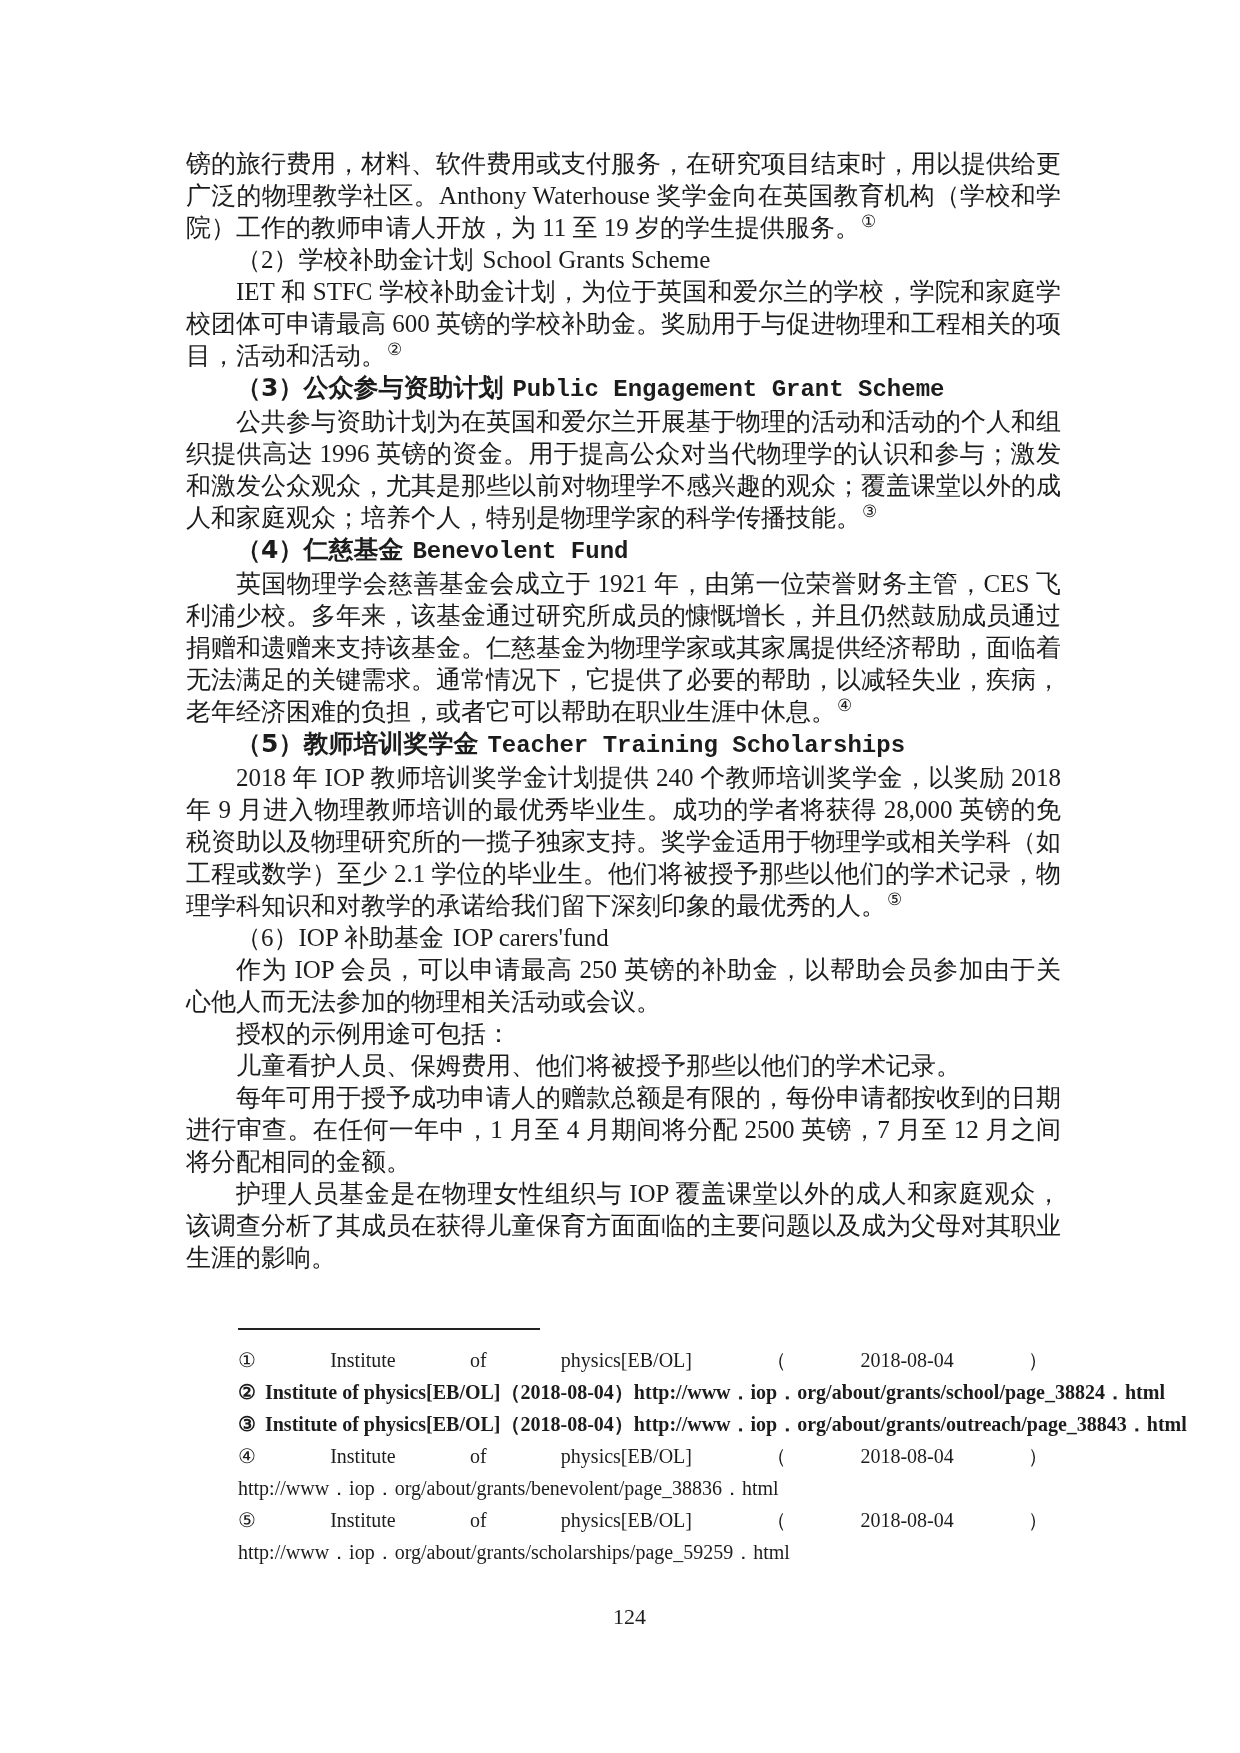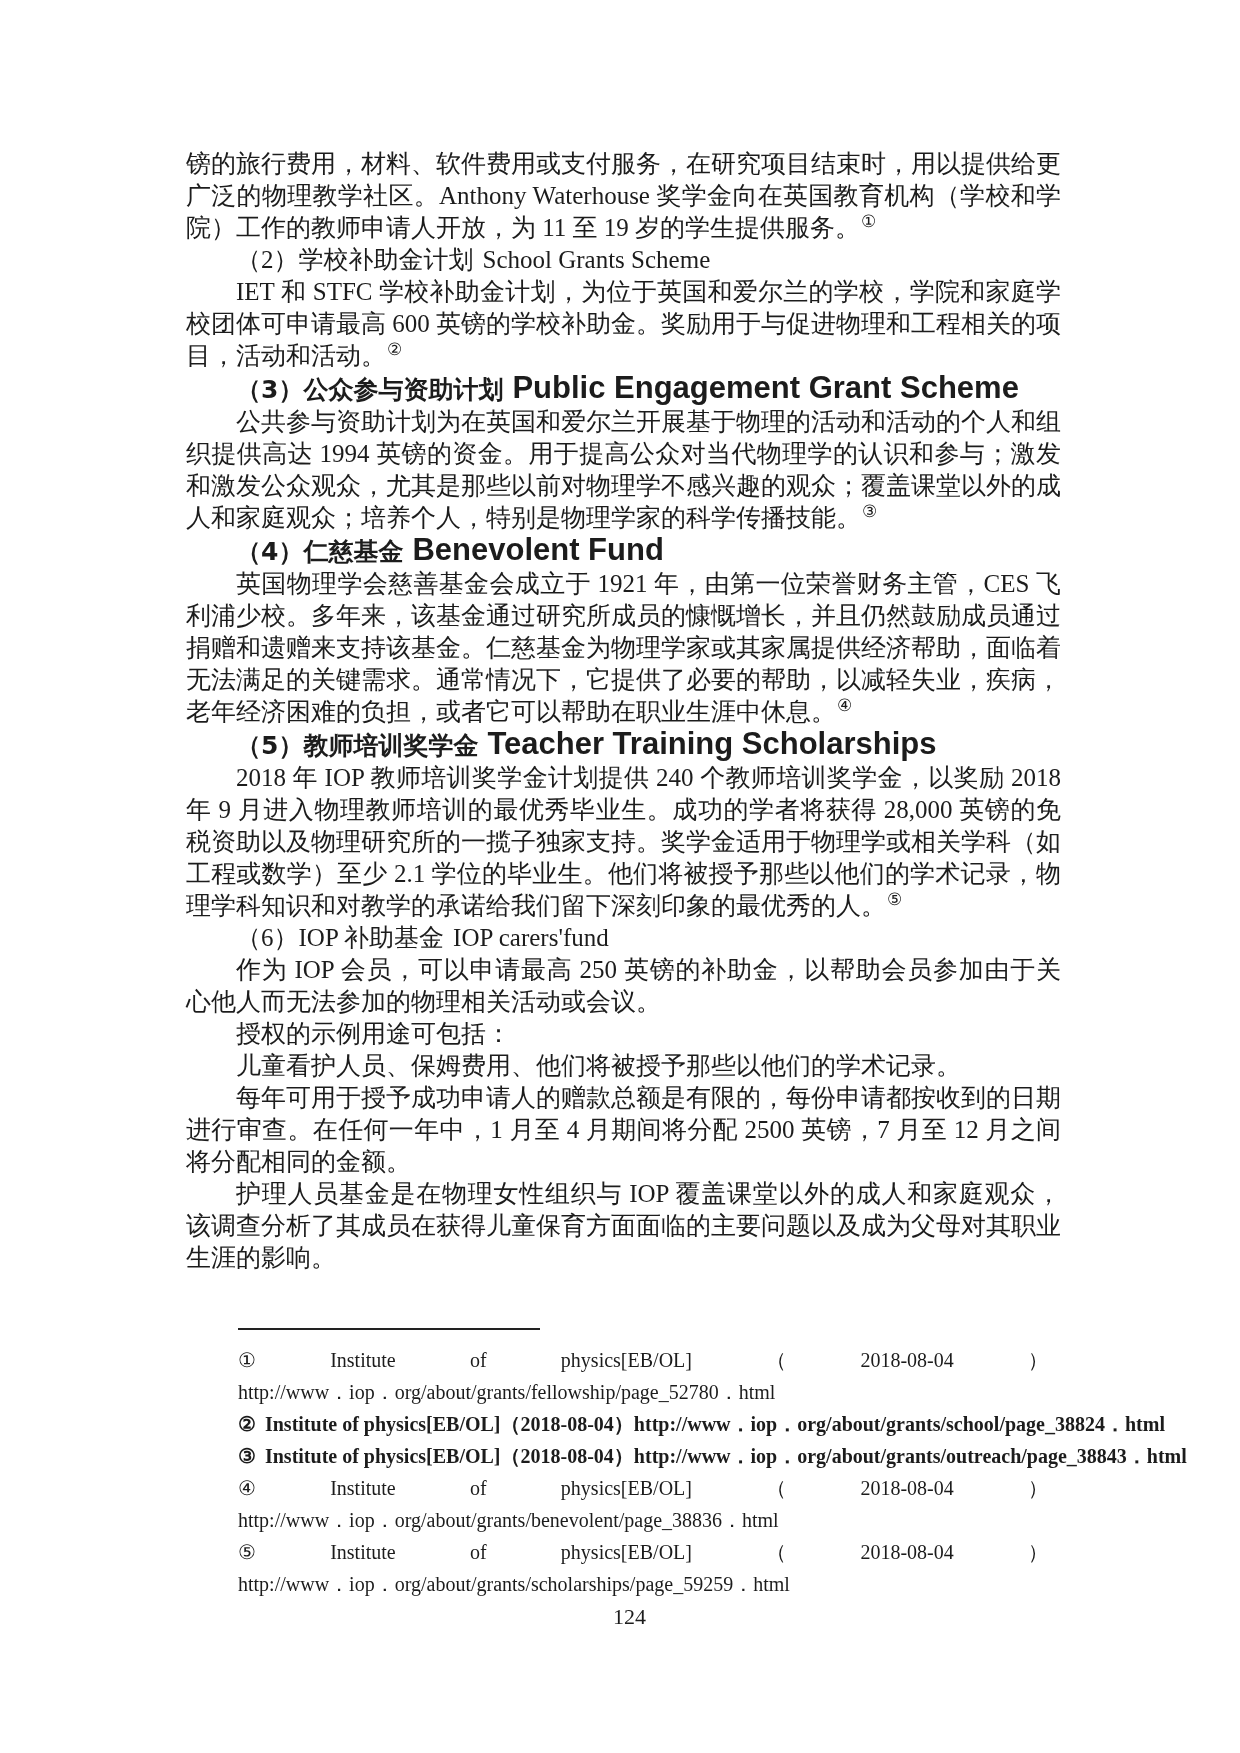--- a/index.html
+++ b/index.html
@@ -30,23 +30,23 @@
     line-height: 0;
     vertical-align: 9px;
     margin-left: 1px;
   }
   .bold-cjk {
     font-weight: 700;
     font-family: "DejaVu Sans", "Liberation Sans", sans-serif;
   }
   .h-latin { margin-left: 9px; }
   .h-latin.mono {
-    font-family: Liberation Sans, sans-serif;
+    font-family: Liberation Mono, monospace;
     font-weight: 600;
-    font-size: 31px;
+    font-size: 24px;
     letter-spacing: 0px;
   }
   .footnotes {
     position: absolute;
     left: 238px;
     top: 1328px;
     width: 810px;
     font-size: 20px;
     line-height: 32px;
   }
@@ -82,21 +82,21 @@
   <div class="content">
 
     <p class="no-indent"><span>镑的旅行费用，材料、软件费用或支付服务，在研究项目结束时，用以提供给更广泛的物理教学社区。Anthony Waterhouse 奖学金向在英国教育机构（学校和学院）工作的教师申请人开放，为 11 至 19 岁的学生提供服务。</span><sup class="ref">①</sup></p>
 
     <p><span>（2）学校补助金计划</span><span class="h-latin">School Grants Scheme</span></p>
 
     <p><span>IET 和 STFC 学校补助金计划，为位于英国和爱尔兰的学校，学院和家庭学校团体可申请最高 600 英镑的学校补助金。奖励用于与促进物理和工程相关的项目，活动和活动。</span><sup class="ref">②</sup></p>
 
     <p><span class="bold-cjk">（3）公众参与资助计划</span><span class="h-latin mono">Public Engagement Grant Scheme</span></p>
 
-    <p><span>公共参与资助计划为在英国和爱尔兰开展基于物理的活动和活动的个人和组织提供高达 1994 英镑的资金。用于提高公众对当代物理学的认识和参与；激发和激发公众观众，尤其是那些以前对物理学不感兴趣的观众；覆盖课堂以外的成人和家庭观众；培养个人，特别是物理学家的科学传播技能。</span><sup class="ref">③</sup></p>
+    <p><span>公共参与资助计划为在英国和爱尔兰开展基于物理的活动和活动的个人和组织提供高达 1996 英镑的资金。用于提高公众对当代物理学的认识和参与；激发和激发公众观众，尤其是那些以前对物理学不感兴趣的观众；覆盖课堂以外的成人和家庭观众；培养个人，特别是物理学家的科学传播技能。</span><sup class="ref">③</sup></p>
 
     <p><span class="bold-cjk">（4）仁慈基金</span><span class="h-latin mono">Benevolent Fund</span></p>
 
     <p><span>英国物理学会慈善基金会成立于 1921 年，由第一位荣誉财务主管，CES 飞利浦少校。多年来，该基金通过研究所成员的慷慨增长，并且仍然鼓励成员通过捐赠和遗赠来支持该基金。仁慈基金为物理学家或其家属提供经济帮助，面临着无法满足的关键需求。通常情况下，它提供了必要的帮助，以减轻失业，疾病，老年经济困难的负担，或者它可以帮助在职业生涯中休息。</span><sup class="ref">④</sup></p>
 
     <p><span class="bold-cjk">（5）教师培训奖学金</span><span class="h-latin mono">Teacher Training Scholarships</span></p>
 
     <p><span>2018 年 IOP 教师培训奖学金计划提供 240 个教师培训奖学金，以奖励 2018 年 9 月进入物理教师培训的最优秀毕业生。成功的学者将获得 28,000 英镑的免税资助以及物理研究所的一揽子独家支持。奖学金适用于物理学或相关学科（如工程或数学）至少 2.1 学位的毕业生。他们将被授予那些以他们的学术记录，物理学科知识和对教学的承诺给我们留下深刻印象的最优秀的人。</span><sup class="ref">⑤</sup></p>
 
     <p><span>（6）IOP 补助基金</span><span class="h-latin">IOP carers'fund</span></p>
@@ -119,21 +119,20 @@
 
     <div class="fn-row fn-spread">
       <span class="fn-marker">①</span>
       <span>Institute</span>
       <span>of</span>
       <span>physics[EB/OL]</span>
       <span>（</span>
       <span>2018-08-04</span>
       <span>）</span>
     </div>
-    <div class="fn-row fn-url">http://www．iop．org/about/grants/fellowship/page_52780．html</div>
 
     <div class="fn-row fn-single">
       <span class="fn-marker">②</span><span>Institute of physics[EB/OL]（2018-08-04）http://www．iop．org/about/grants/school/page_38824．html</span>
     </div>
 
     <div class="fn-row fn-single">
       <span class="fn-marker">③</span><span>Institute of physics[EB/OL]（2018-08-04）http://www．iop．org/about/grants/outreach/page_38843．html</span>
     </div>
 
     <div class="fn-row fn-spread">

